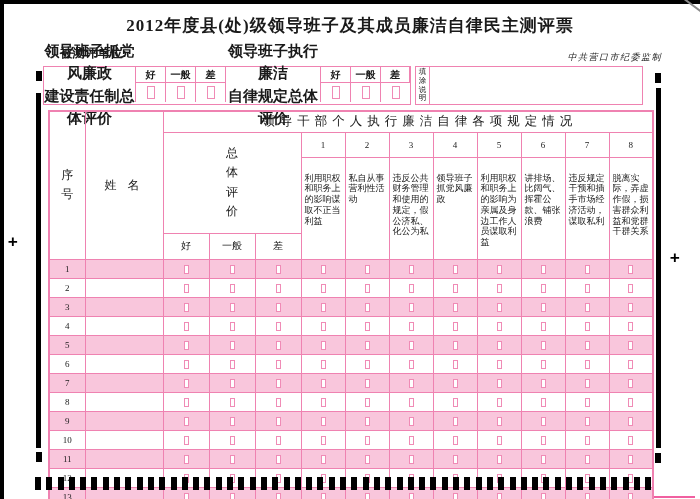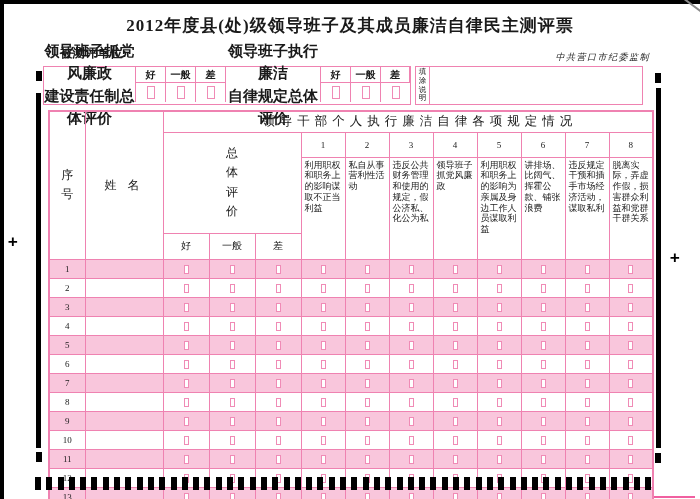--- a/index.html
+++ b/index.html
@@ -21,21 +21,21 @@
   .bottom-pink{position:absolute;left:50px;top:496px;width:645px;height:2px;background:#f060a0;}
   .bottom-black1{position:absolute;left:165px;top:495px;width:155px;height:3px;background:#000;}
   .bottom-black2{position:absolute;left:545px;top:495px;width:108px;height:3px;background:#000;}
 
   
   .regbar{position:absolute;background:#000;}
   .plus{position:absolute;font-size:16px;font-weight:bold;color:#000;font-family:"DejaVu Sans Mono",monospace;}
 
   .title{position:absolute;left:0;top:14px;width:700px;text-align:center;font-size:17px;font-weight:bold;letter-spacing:1px;font-family:"Liberation Serif",serif;}
   .unit-label{position:absolute;left:60px;top:45px;font-size:12.5px;font-weight:bold;font-family:"Liberation Serif",serif;}
-  .issuer{position:absolute;right:50px;top:51px;font-size:9px;letter-spacing:1.5px;font-style:italic;font-family:"Liberation Serif",serif;}
+  .issuer{position:absolute;right:38px;top:51px;font-size:9px;letter-spacing:1.5px;font-style:italic;font-family:"Liberation Serif",serif;}
 
   
   .overall-box{position:absolute;left:43px;top:66px;width:368px;height:39px;border:1.5px solid var(--pink);display:grid;grid-template-columns:92px 30px 30px 30px 95px 30px 30px 29px;grid-template-rows:16px 19px;}
   .ob-label{grid-row:1 / span 2;border-right:1px solid var(--pink);display:flex;align-items:center;justify-content:center;text-align:center;font-size:15px;line-height:1.5;white-space:pre-line;font-family:"Liberation Serif",serif;font-weight:bold;}
   .ob-opt{border-right:1px solid var(--pink);border-bottom:1px solid var(--pink);display:flex;align-items:center;justify-content:center;font-size:10px;font-weight:bold;font-family:"Liberation Serif",serif;}
   .ob-cbcell{border-right:1px solid var(--pink);display:flex;align-items:center;justify-content:center;}
   .overall-box > :nth-child(n):last-child{border-right:none;}
   .cb-big{display:inline-block;width:8px;height:13px;border:1px solid var(--pink-cb);background:#fff;}
 
   
@@ -45,21 +45,21 @@
   .instr-line{padding-left:8px;text-indent:-8px;}
 
   
   .ballot-table{position:absolute;left:48px;top:110px;border-collapse:collapse;table-layout:fixed;width:604px;}
   .ballot-table th,.ballot-table td{border:1px solid var(--pink);font-weight:normal;overflow:hidden;}
   .ballot-table{border:2px solid var(--pink);}
   .th-span{font-size:12.5px;font-weight:bold;letter-spacing:5px;text-align:center;font-family:"Liberation Serif",serif;padding-left:24px;}
   .th-seq,.th-overall{font-size:12px;font-weight:bold;text-align:center;white-space:pre-line;line-height:1.6;font-family:"Liberation Serif",serif;}
   .th-name{font-size:12px;font-weight:bold;text-align:center;letter-spacing:4px;font-family:"Liberation Serif",serif;}
   .th-num{font-size:9px;text-align:center;font-family:"Liberation Serif",serif;}
-  .td-desc{font-size:9px;line-height:1.2;padding:2px 2px 0 3px;vertical-align:top;text-align:left;word-break:break-all;font-family:"Liberation Serif",serif;}
+  .td-desc{font-size:9px;line-height:1.2;padding:15px 2px 0 3px;vertical-align:top;text-align:left;word-break:break-all;font-family:"Liberation Serif",serif;}
   .th-opt{font-size:10px;font-weight:bold;text-align:center;font-family:"Liberation Serif",serif;}
   .td-rnum{font-size:9px;text-align:center;font-family:"Liberation Serif",serif;}
   .td-c{text-align:center;vertical-align:middle;}
   .ballot-table tbody tr.odd{background:var(--pink-fill);}
   .cb{display:inline-block;width:5px;height:9px;border:1px solid var(--pink-cb);background:#fff;vertical-align:middle;}
 
   .timing-marks{position:absolute;left:35px;top:477px;width:620px;height:13px;background:repeating-linear-gradient(90deg,#000 0 6px,transparent 6px 11.3px);}
 </style>
 </head>
 <body>

